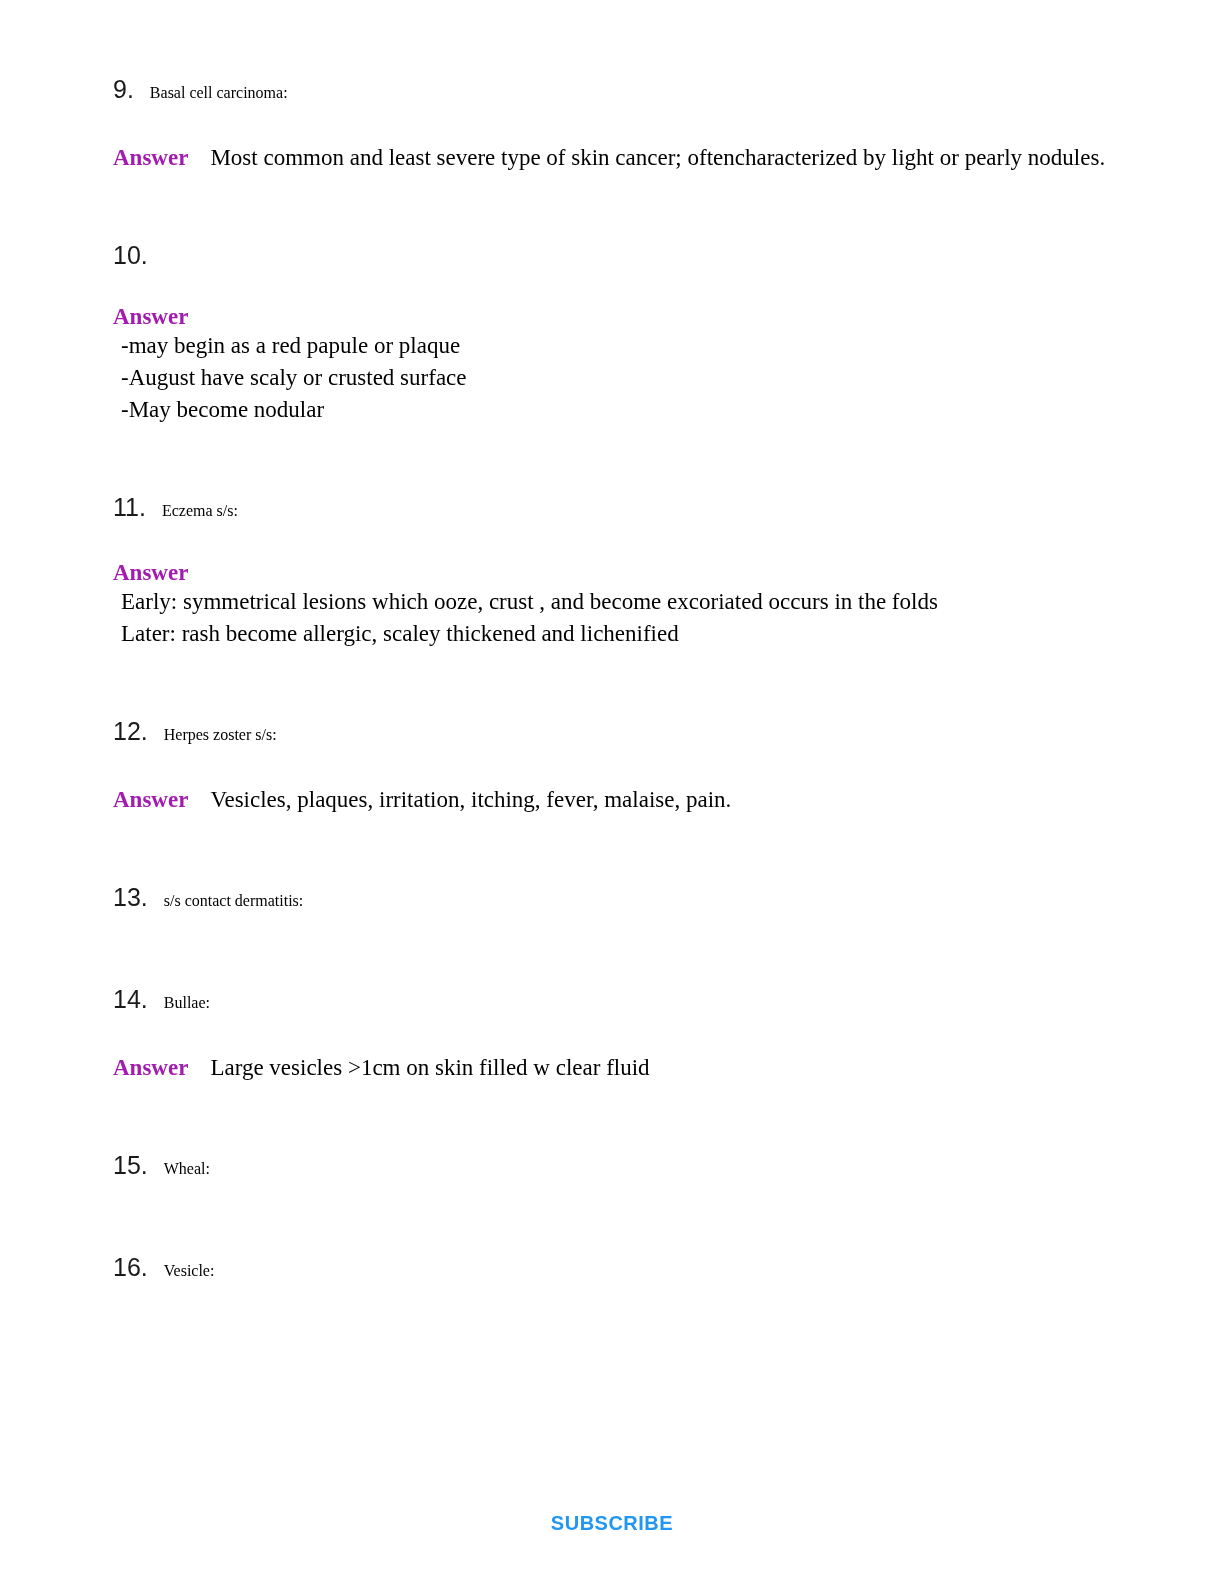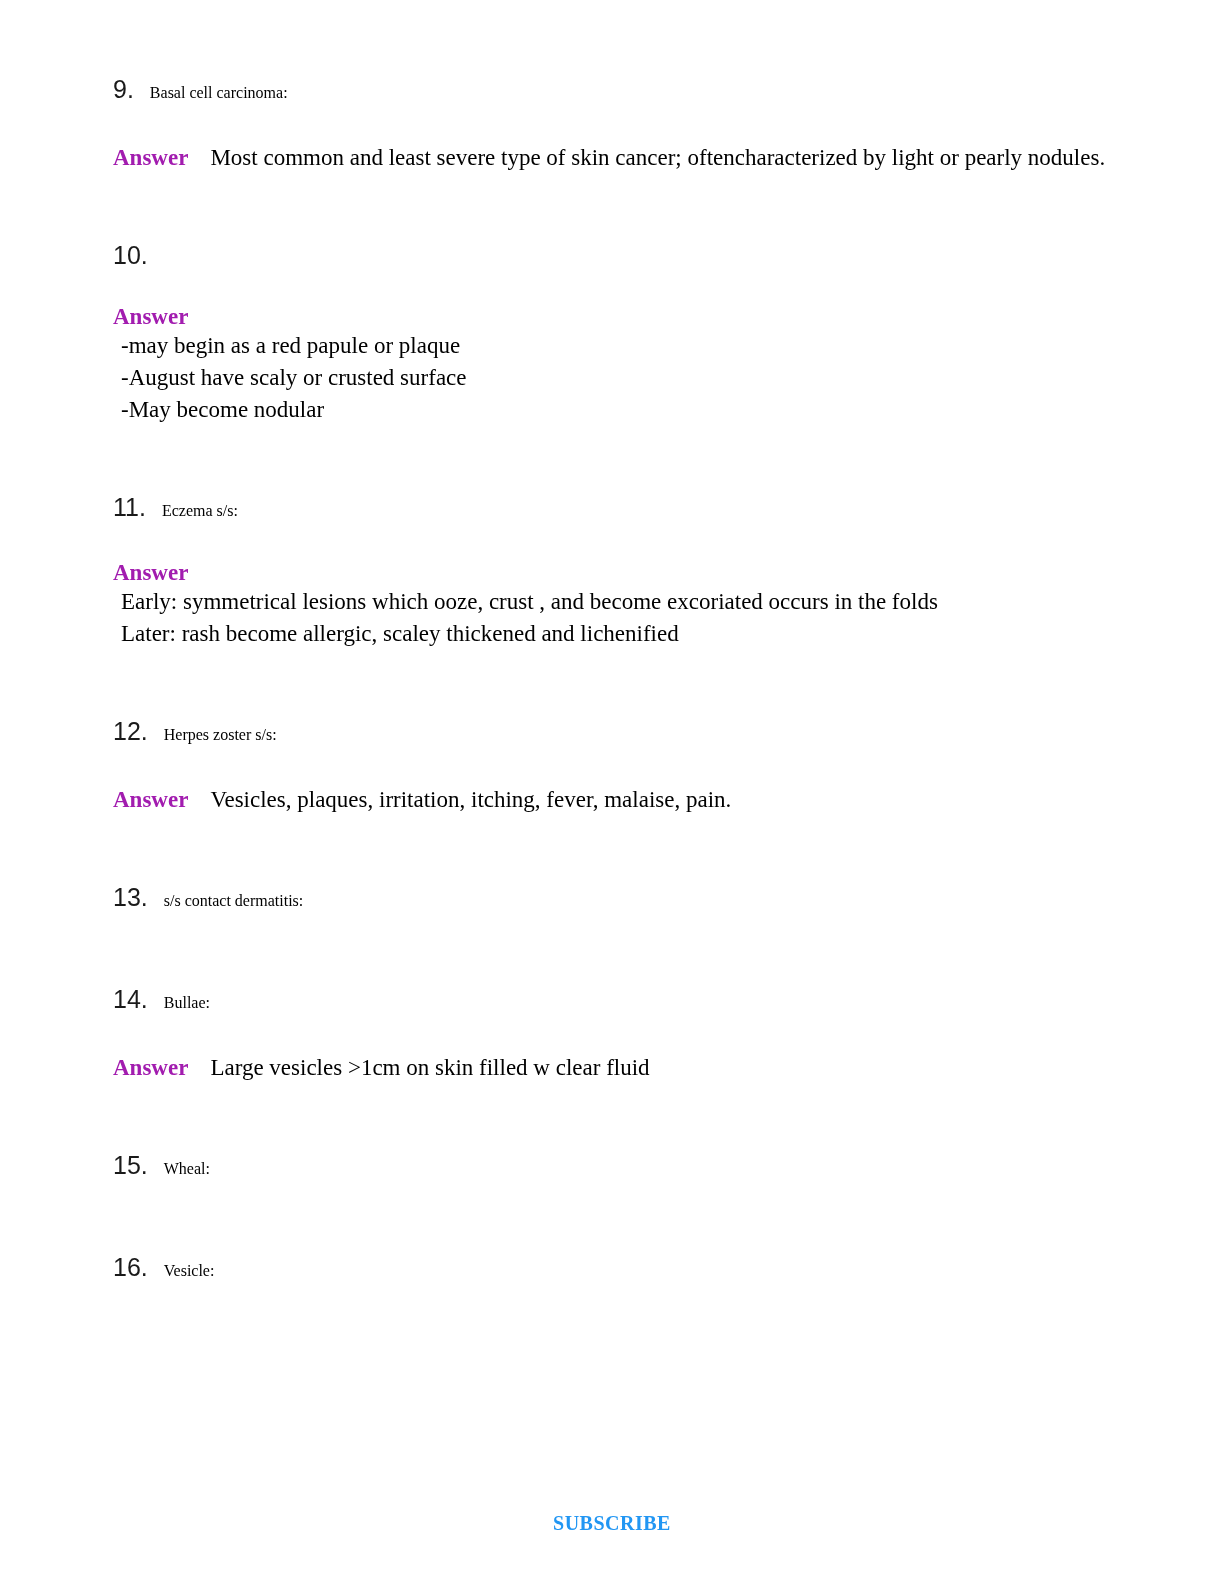--- a/index.html
+++ b/index.html
@@ -56,21 +56,21 @@
     margin-left: 8px;
   }
   .footer {
     position: absolute;
     left: 0;
     right: 0;
     bottom: 48px;
     text-align: center;
   }
   .subscribe-link {
-    font-family: Liberation Serif, serif;
+    font-family: Liberation Sans, sans-serif;
     font-weight: bold;
     font-size: 20px;
     color: #2196f3;
     text-decoration: none;
     letter-spacing: 0.5px;
     cursor: pointer;
   }
 </style>
 </head>
 <body>

